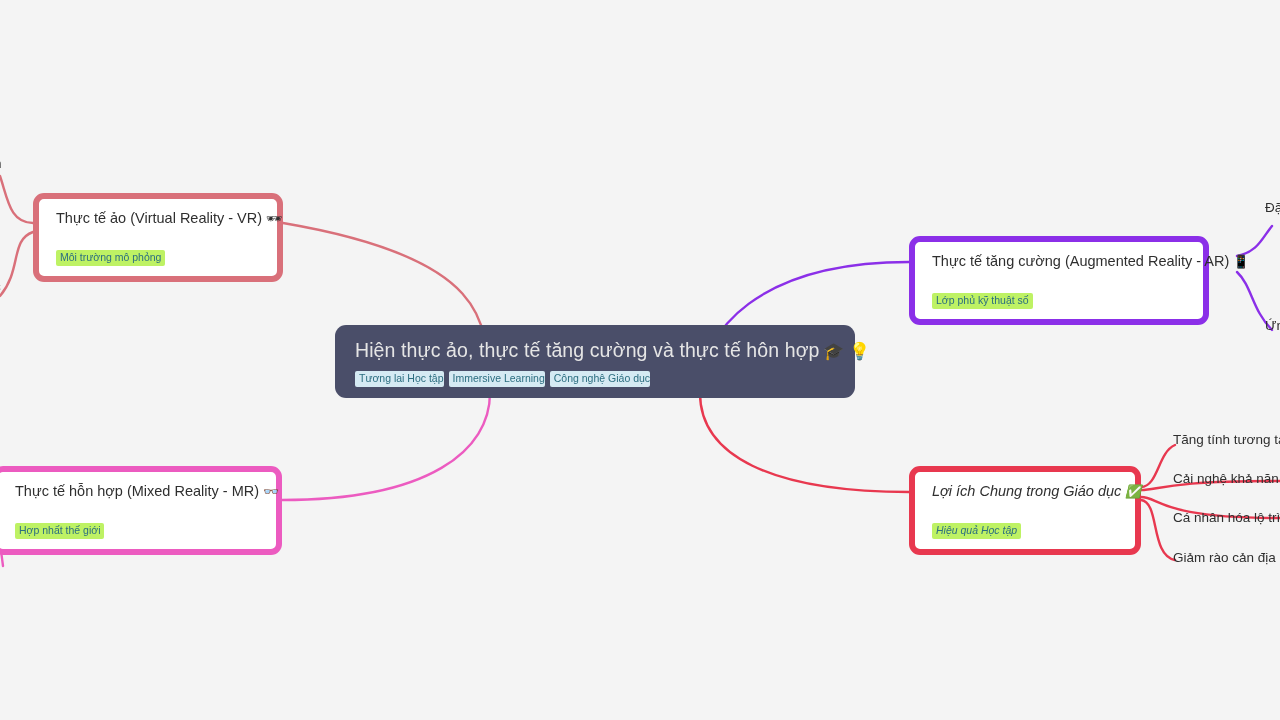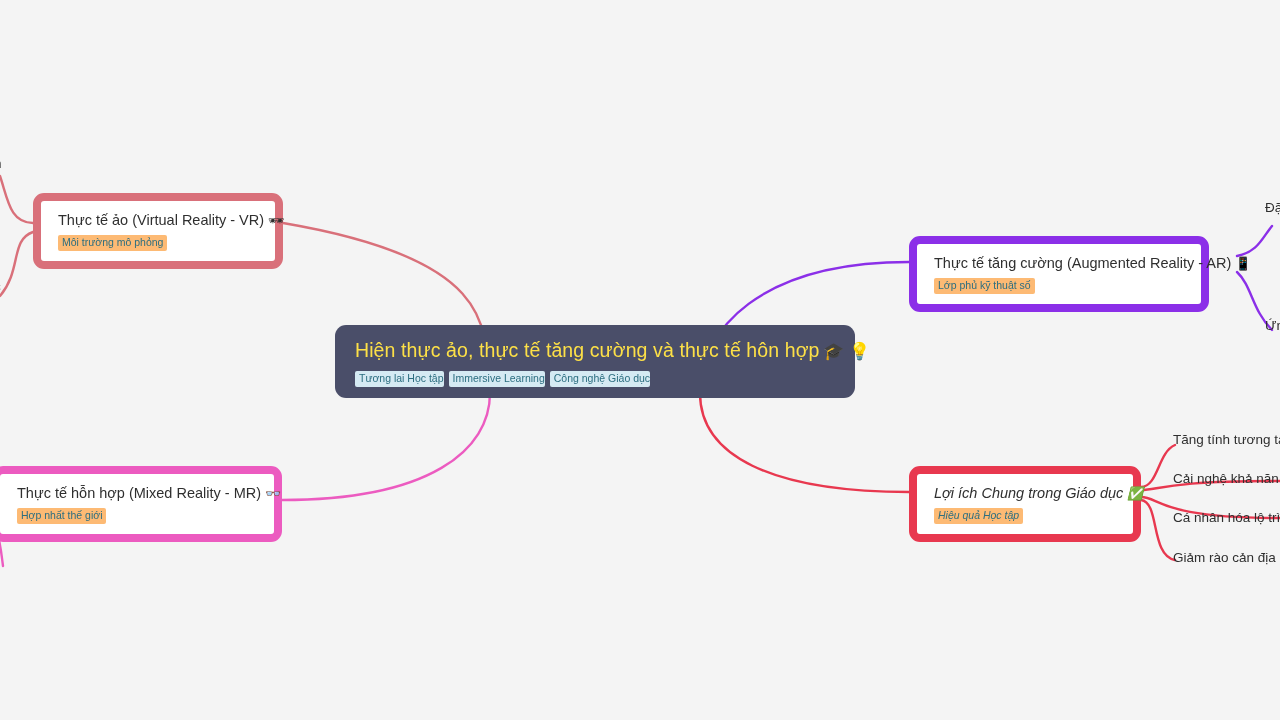--- a/index.html
+++ b/index.html
@@ -32,21 +32,21 @@
     position: absolute;
     left: 335px;
     top: 325px;
     width: 520px;
     box-sizing: border-box;
     background: #4a4e69;
     border-radius: 11px;
     padding: 13px 20px 11px 20px;
   }
   .root-title {
-    color: #fde047;
+    color: #e5e5e5;
     font-size: 19.5px;
     line-height: 25px;
     letter-spacing: 0.1px;
     white-space: nowrap;
   }
   .root-emojis {
     display: inline;
     font-size: 17px;
     padding-left: 4px;
   }
@@ -63,38 +63,38 @@
     padding: 1px 0 2px 4px;
     border-radius: 2px;
     white-space: nowrap;
   }
 
   
   .node {
     position: absolute;
     box-sizing: border-box;
     background: #ffffff;
-    border: 8px solid #0ea5e9;
+    border: 6px solid #0ea5e9;
     border-radius: 11px;
     padding: 10px 15px 10px 17px;
   }
   .node-title {
     color: #2f2f2f;
     font-size: 14.5px;
     line-height: 19px;
     white-space: nowrap;
   }
   .node-emoji {
     font-size: 13px;
     padding-left: 4px;
   }
   .node-tag {
     display: inline-block;
-    margin-top: 5px;
-    background: #fdba74;
+    margin-top: 22px;
+    background: #bef264;
     color: #2c6e80;
     font-size: 10.5px;
     line-height: 13px;
     padding: 1px 4px 2px 4px;
     border-radius: 2px;
     white-space: nowrap;
   }
 
   
   #node-vr      { left: 33px;  top: 193px; width: 250px; border-color: #d9707a; }

